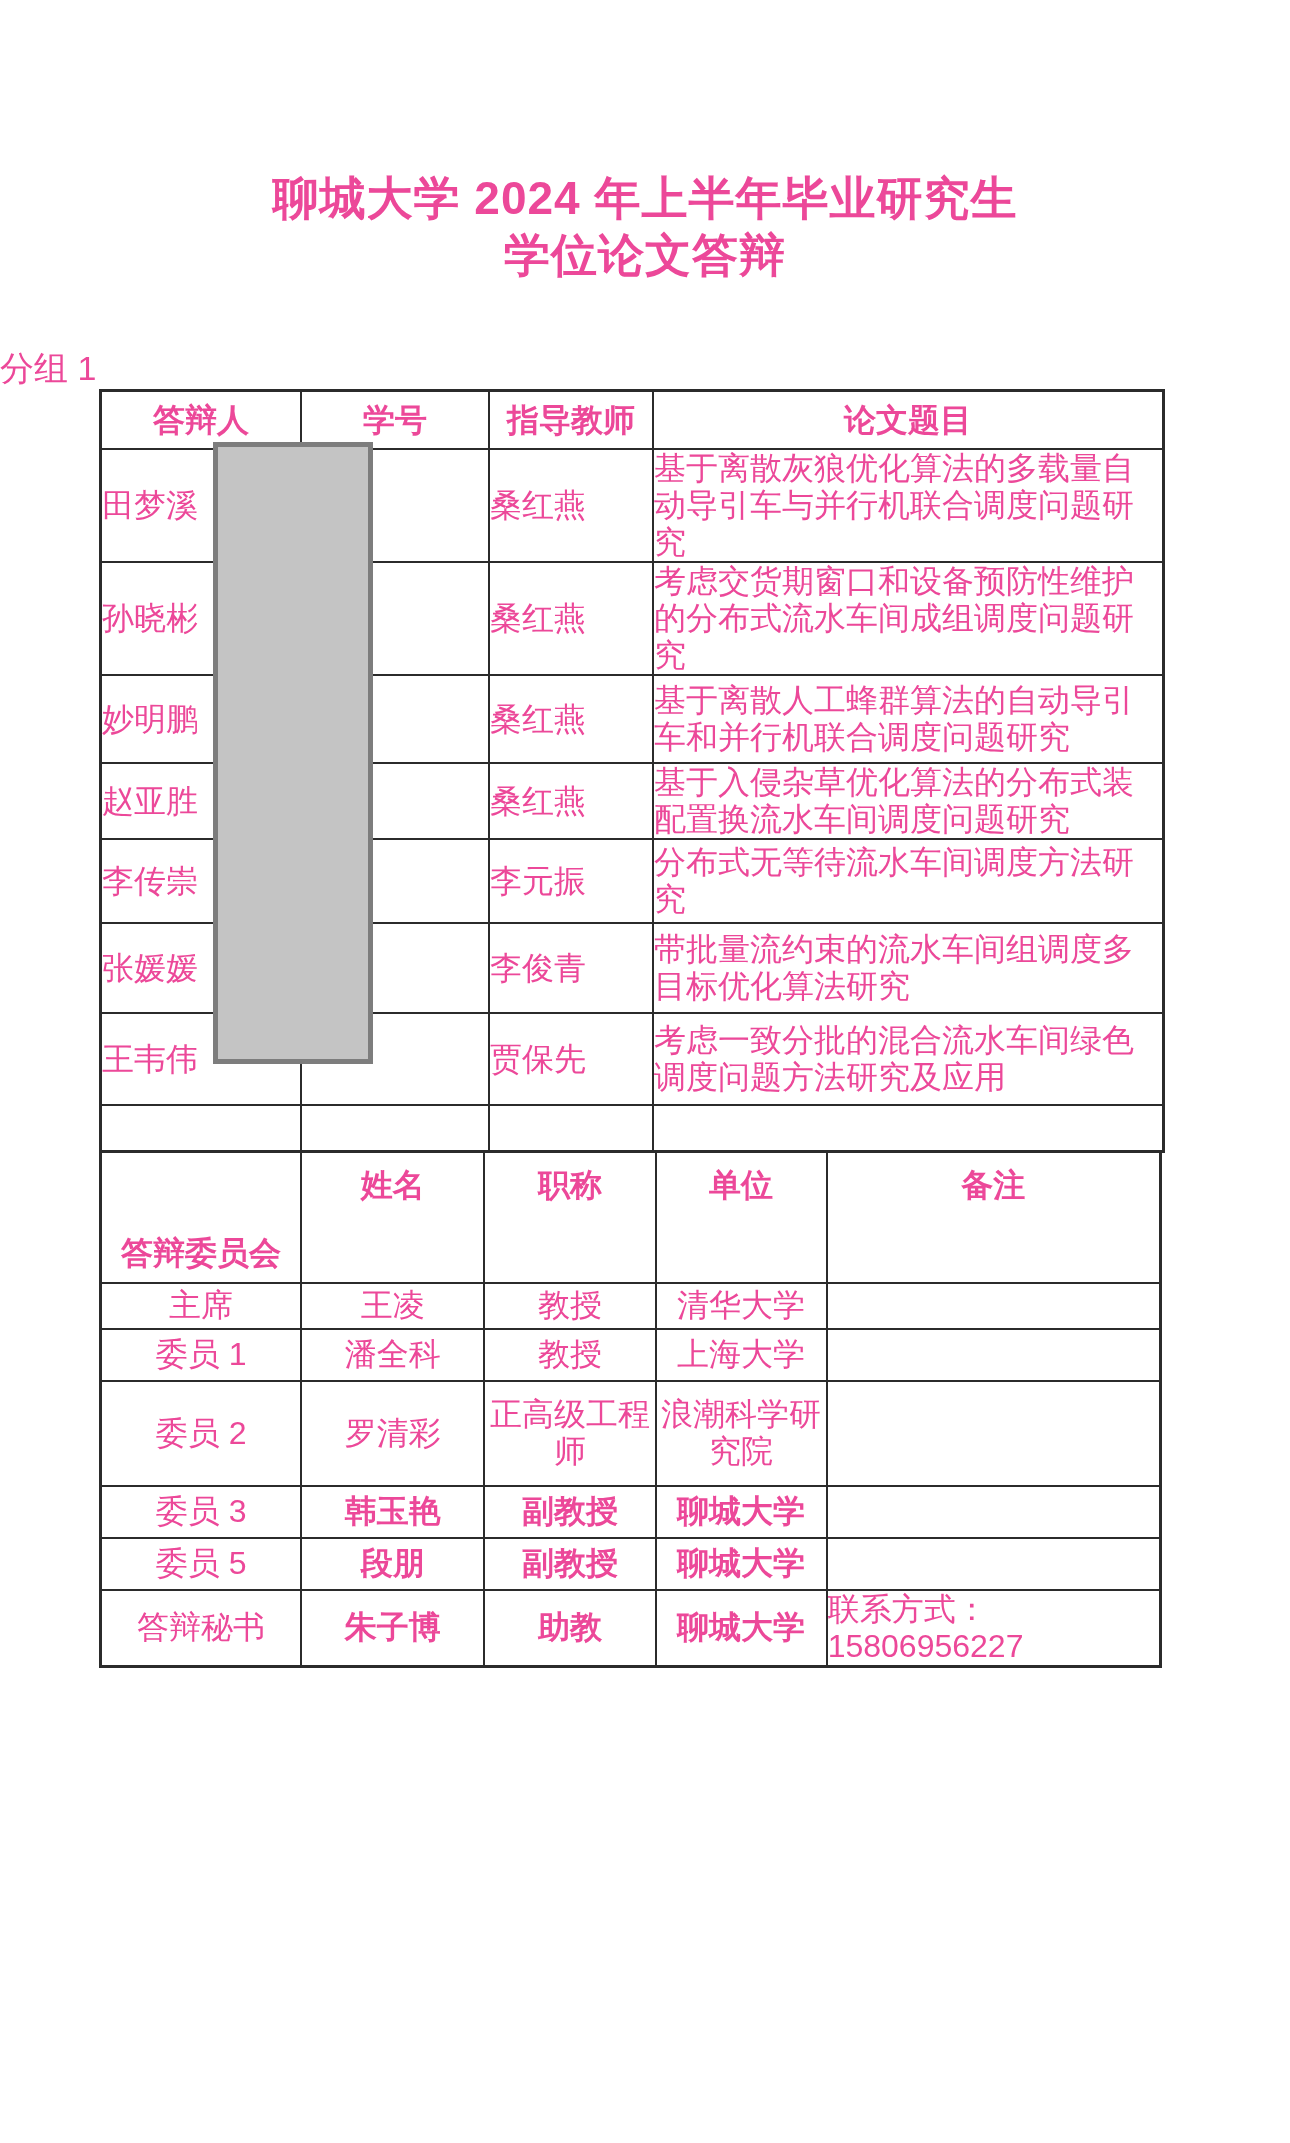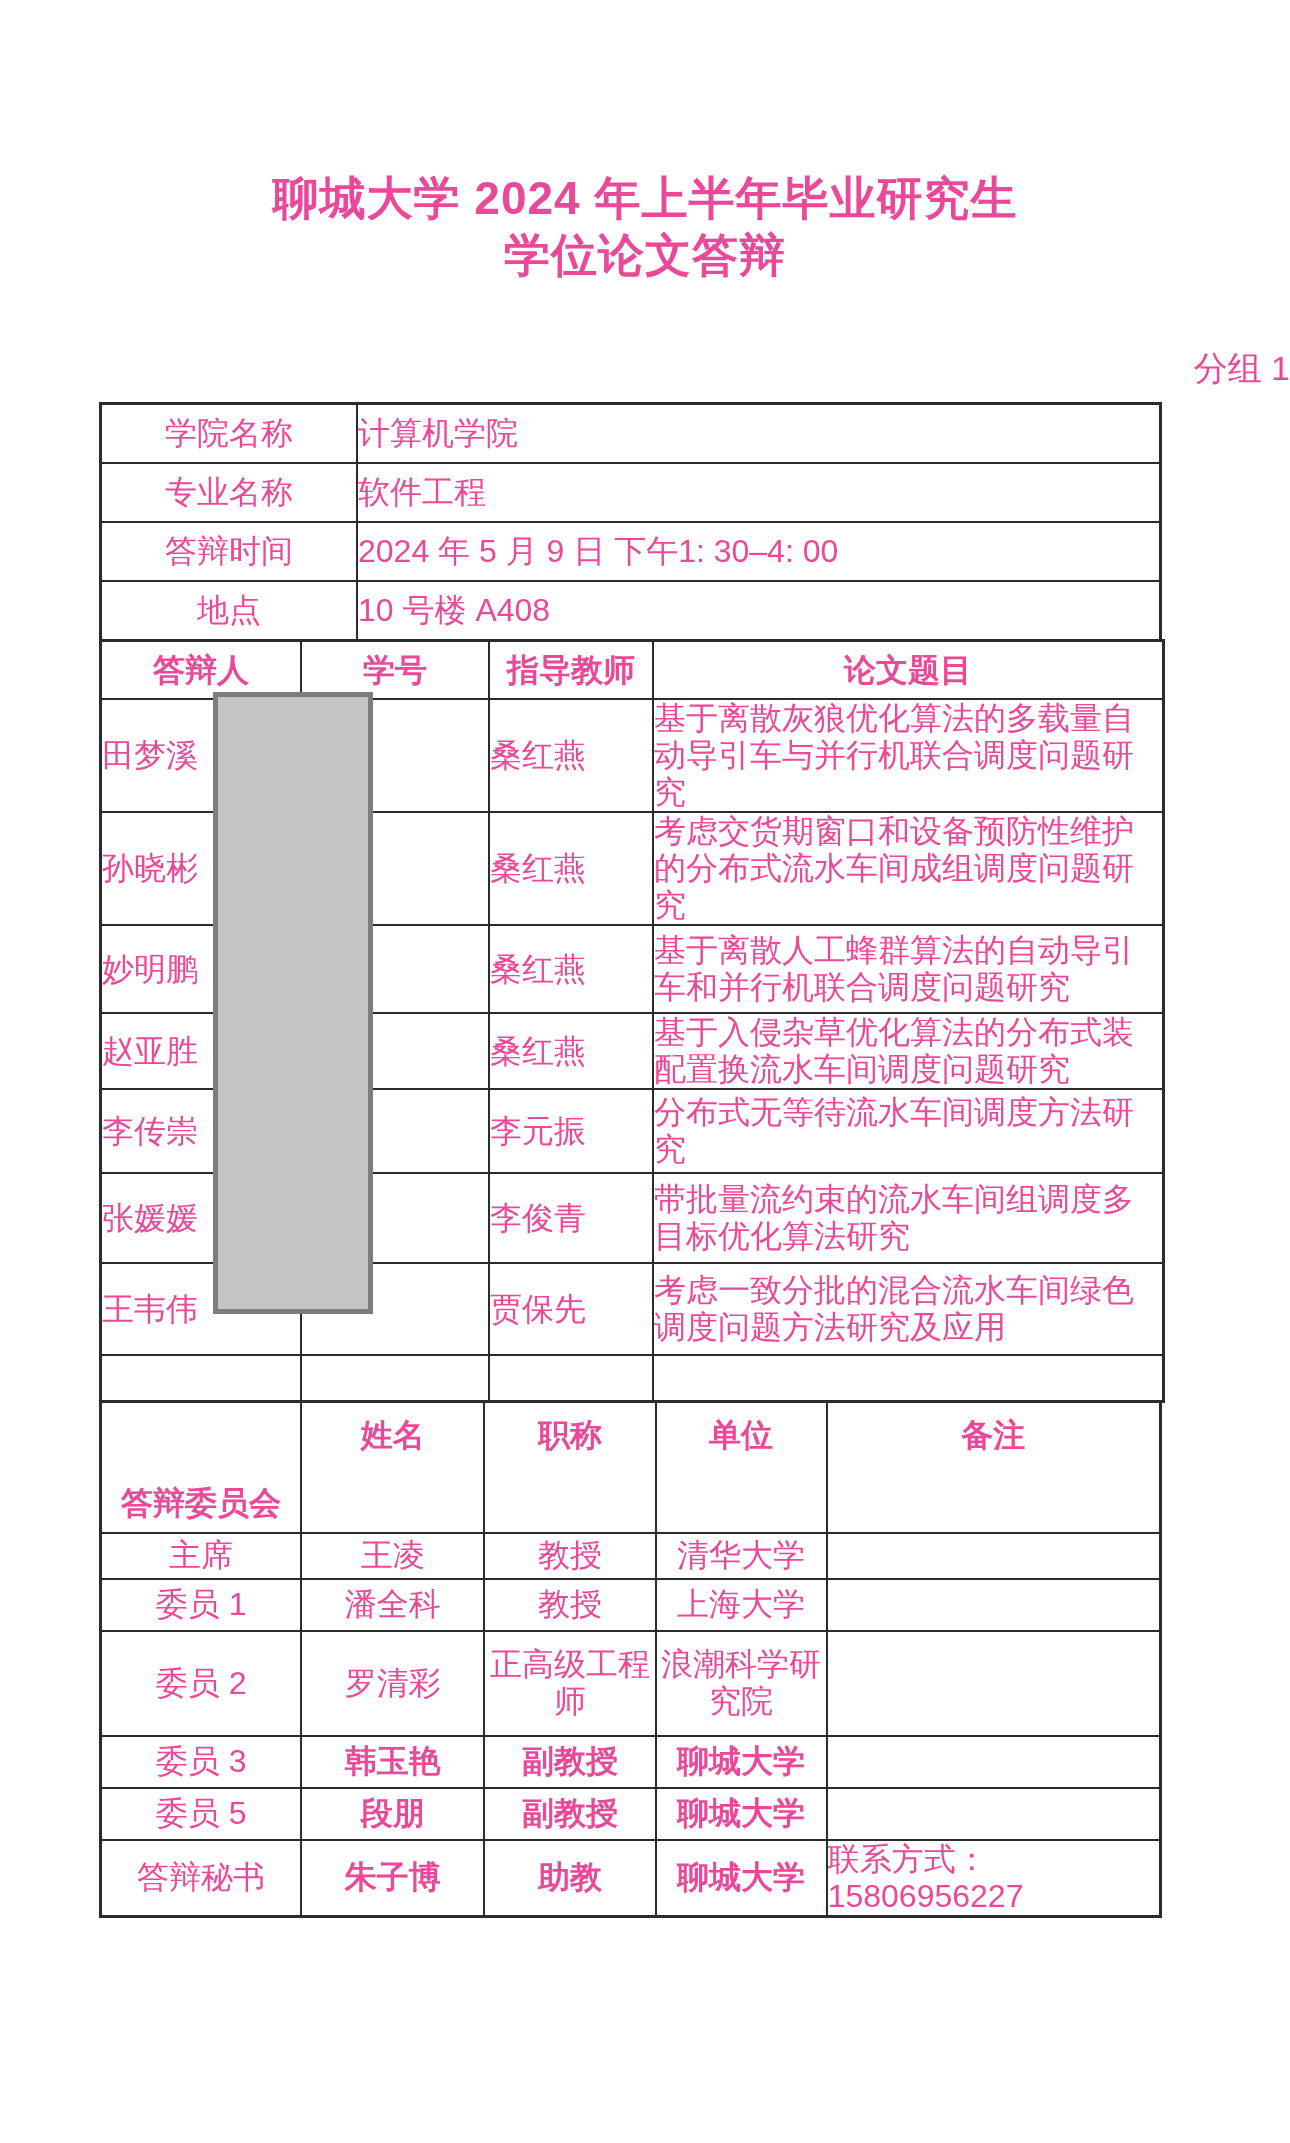--- a/index.html
+++ b/index.html
@@ -16,22 +16,22 @@
     margin:0;
     padding-top:170px;
     text-align:center;
     font-size:46px;
     line-height:57px;
     font-weight:bold;
     letter-spacing:1px;
   }
   .group-label{
     margin-top:64px;
-    margin-bottom:14px;
-    text-align:right;
+    margin-bottom:4px;
+    text-align:left;
     font-size:34px;
     line-height:40px;
     font-weight:normal;
   }
   .tbl{
     border-collapse:collapse;
     table-layout:fixed;
     margin-left:99px;
     width:1063px;
     border:3px solid #2b2b2b;
@@ -90,40 +90,20 @@
 
 <div class="page">
 
   <h1 class="doc-title">
     <span>聊城大学 2024 年上半年毕业研究生</span><br>
     <span>学位论文答辩</span>
   </h1>
 
   <div class="group-label">分组 1</div>
 
-  <table class="tbl">
-    <tbody>
-      <tr>
-        <td class="info-label">学院名称</td>
-        <td class="info-value">计算机学院</td>
-      </tr>
-      <tr>
-        <td class="info-label">专业名称</td>
-        <td class="info-value">软件工程</td>
-      </tr>
-      <tr>
-        <td class="info-label">答辩时间</td>
-        <td class="info-value">2024 年 5 月 9 日  下午1: 30–4: 00</td>
-      </tr>
-      <tr>
-        <td class="info-label">地点</td>
-        <td class="info-value">10 号楼 A408</td>
-      </tr>
-    </tbody>
-  </table>
 
   <div class="def-wrap">
     <table class="tbl stack">
       <tbody>
         <tr class="def-head">
           <th class="c-name">答辩人</th>
           <th class="c-id">学号</th>
           <th class="c-adv">指导教师</th>
           <th class="c-thesis">论文题目</th>
         </tr>

